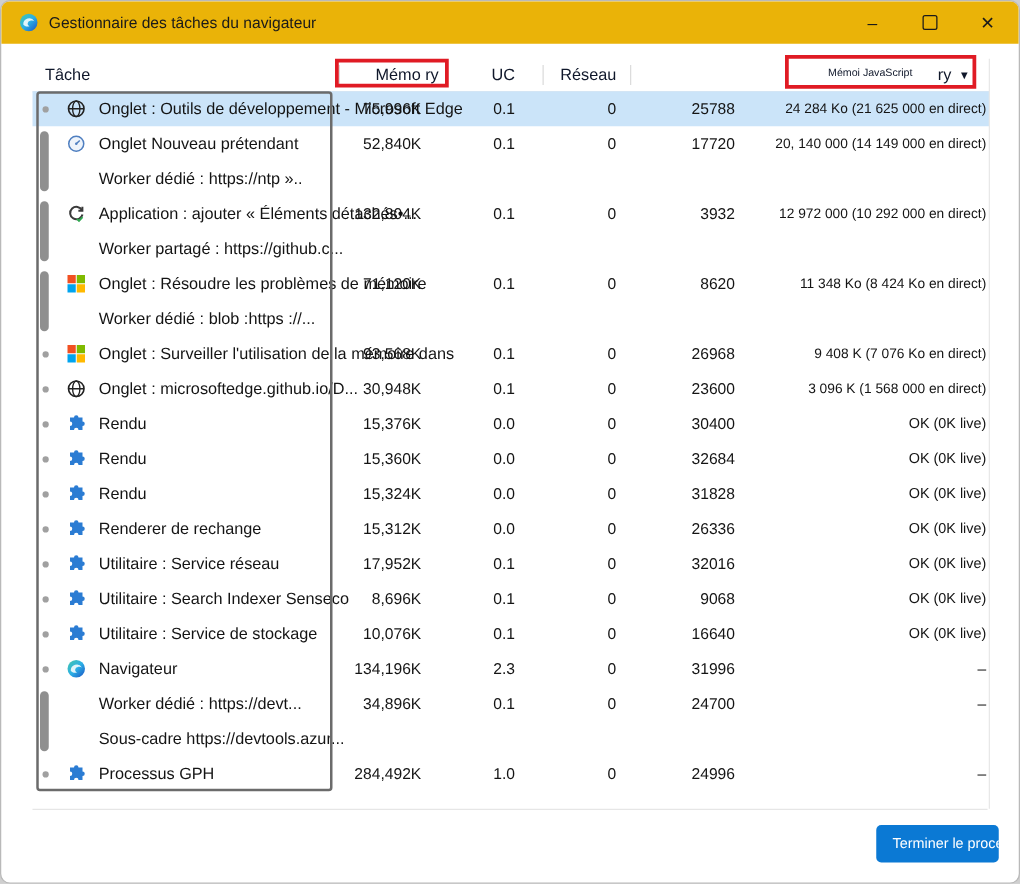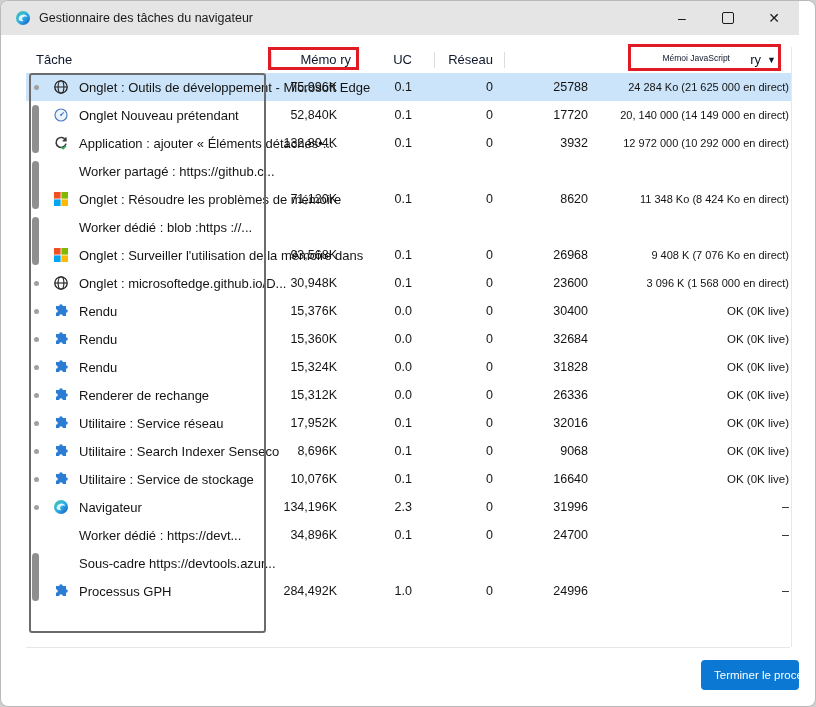--- a/index.html
+++ b/index.html
@@ -1,19 +1,19 @@
 <!DOCTYPE html>
 <html><head>
 <meta charset="utf-8">
 <style>
   html,body{margin:0;padding:0;background:#cfcfcf;font-family:"Liberation Sans",sans-serif;}
   .window{position:relative;width:816px;height:707px;background:#ffffff;border:1px solid #b9b9b9;
           border-radius:8px;overflow:hidden;box-sizing:border-box;}
   
-  .titlebar{position:absolute;top:0;left:0;right:16px;height:34px;background:#e5e5e5;}
+  .titlebar{position:absolute;top:0;left:0;right:0;height:34px;background:#eab308;}
   .app-icon{position:absolute;left:14px;top:9px;width:16px;height:16px;}
   .title{position:absolute;left:38px;top:10px;font-size:12.5px;color:#1a1a1a;white-space:nowrap;}
   .controls{position:absolute;right:2px;top:0;height:34px;display:flex;}
   .ctrl{width:46px;height:34px;display:flex;align-items:center;justify-content:center;
         font-size:14px;color:#1a1a1a;cursor:default;}
   .maxbox{width:10px;height:10px;border:1.2px solid #1a1a1a;border-radius:2px;display:inline-block;}
   
   .thead{position:absolute;left:25px;top:46px;width:766px;height:26px;border-bottom:1px solid #e4e4e4;
          font-size:13px;color:#0f172a;}
   .th{position:absolute;top:5px;white-space:nowrap;}
@@ -132,20 +132,23 @@
           </svg>
         </span>
         <span class="cell task">Onglet Nouveau prétendant</span>
         <span class="cell num c-mem">52,840K</span>
         <span class="cell num c-cpu">0.1</span>
         <span class="cell num c-net">0</span>
         <span class="cell num c-pid">17720</span>
         <span class="cell num c-js">20, 140 000 (14 149 000 en direct)</span>
       </div>
       <div class="row">
+        <span class="cell task">Worker dédié : https://ntp »..</span>
+      </div>
+      <div class="row">
         <span class="ricon">
           <svg viewBox="0 0 16 16">
             <path d="M12.6 5.2 A5 5 0 1 0 13 8.6" fill="none" stroke="#3a3a3a" stroke-width="1.6"></path>
             <path d="M12.9 2.4 v3.2 h-3.2" fill="none" stroke="#3a3a3a" stroke-width="1.6"></path>
             <path d="M8.6 12.1 l1.6 1.6 l2.8 -3" stroke="#2fa84f" stroke-width="1.6" fill="none"></path>
           </svg>
         </span>
         <span class="cell task">Application : ajouter « Éléments détachés•...</span>
         <span class="cell num c-mem">132,804K</span>
         <span class="cell num c-cpu">0.1</span>

